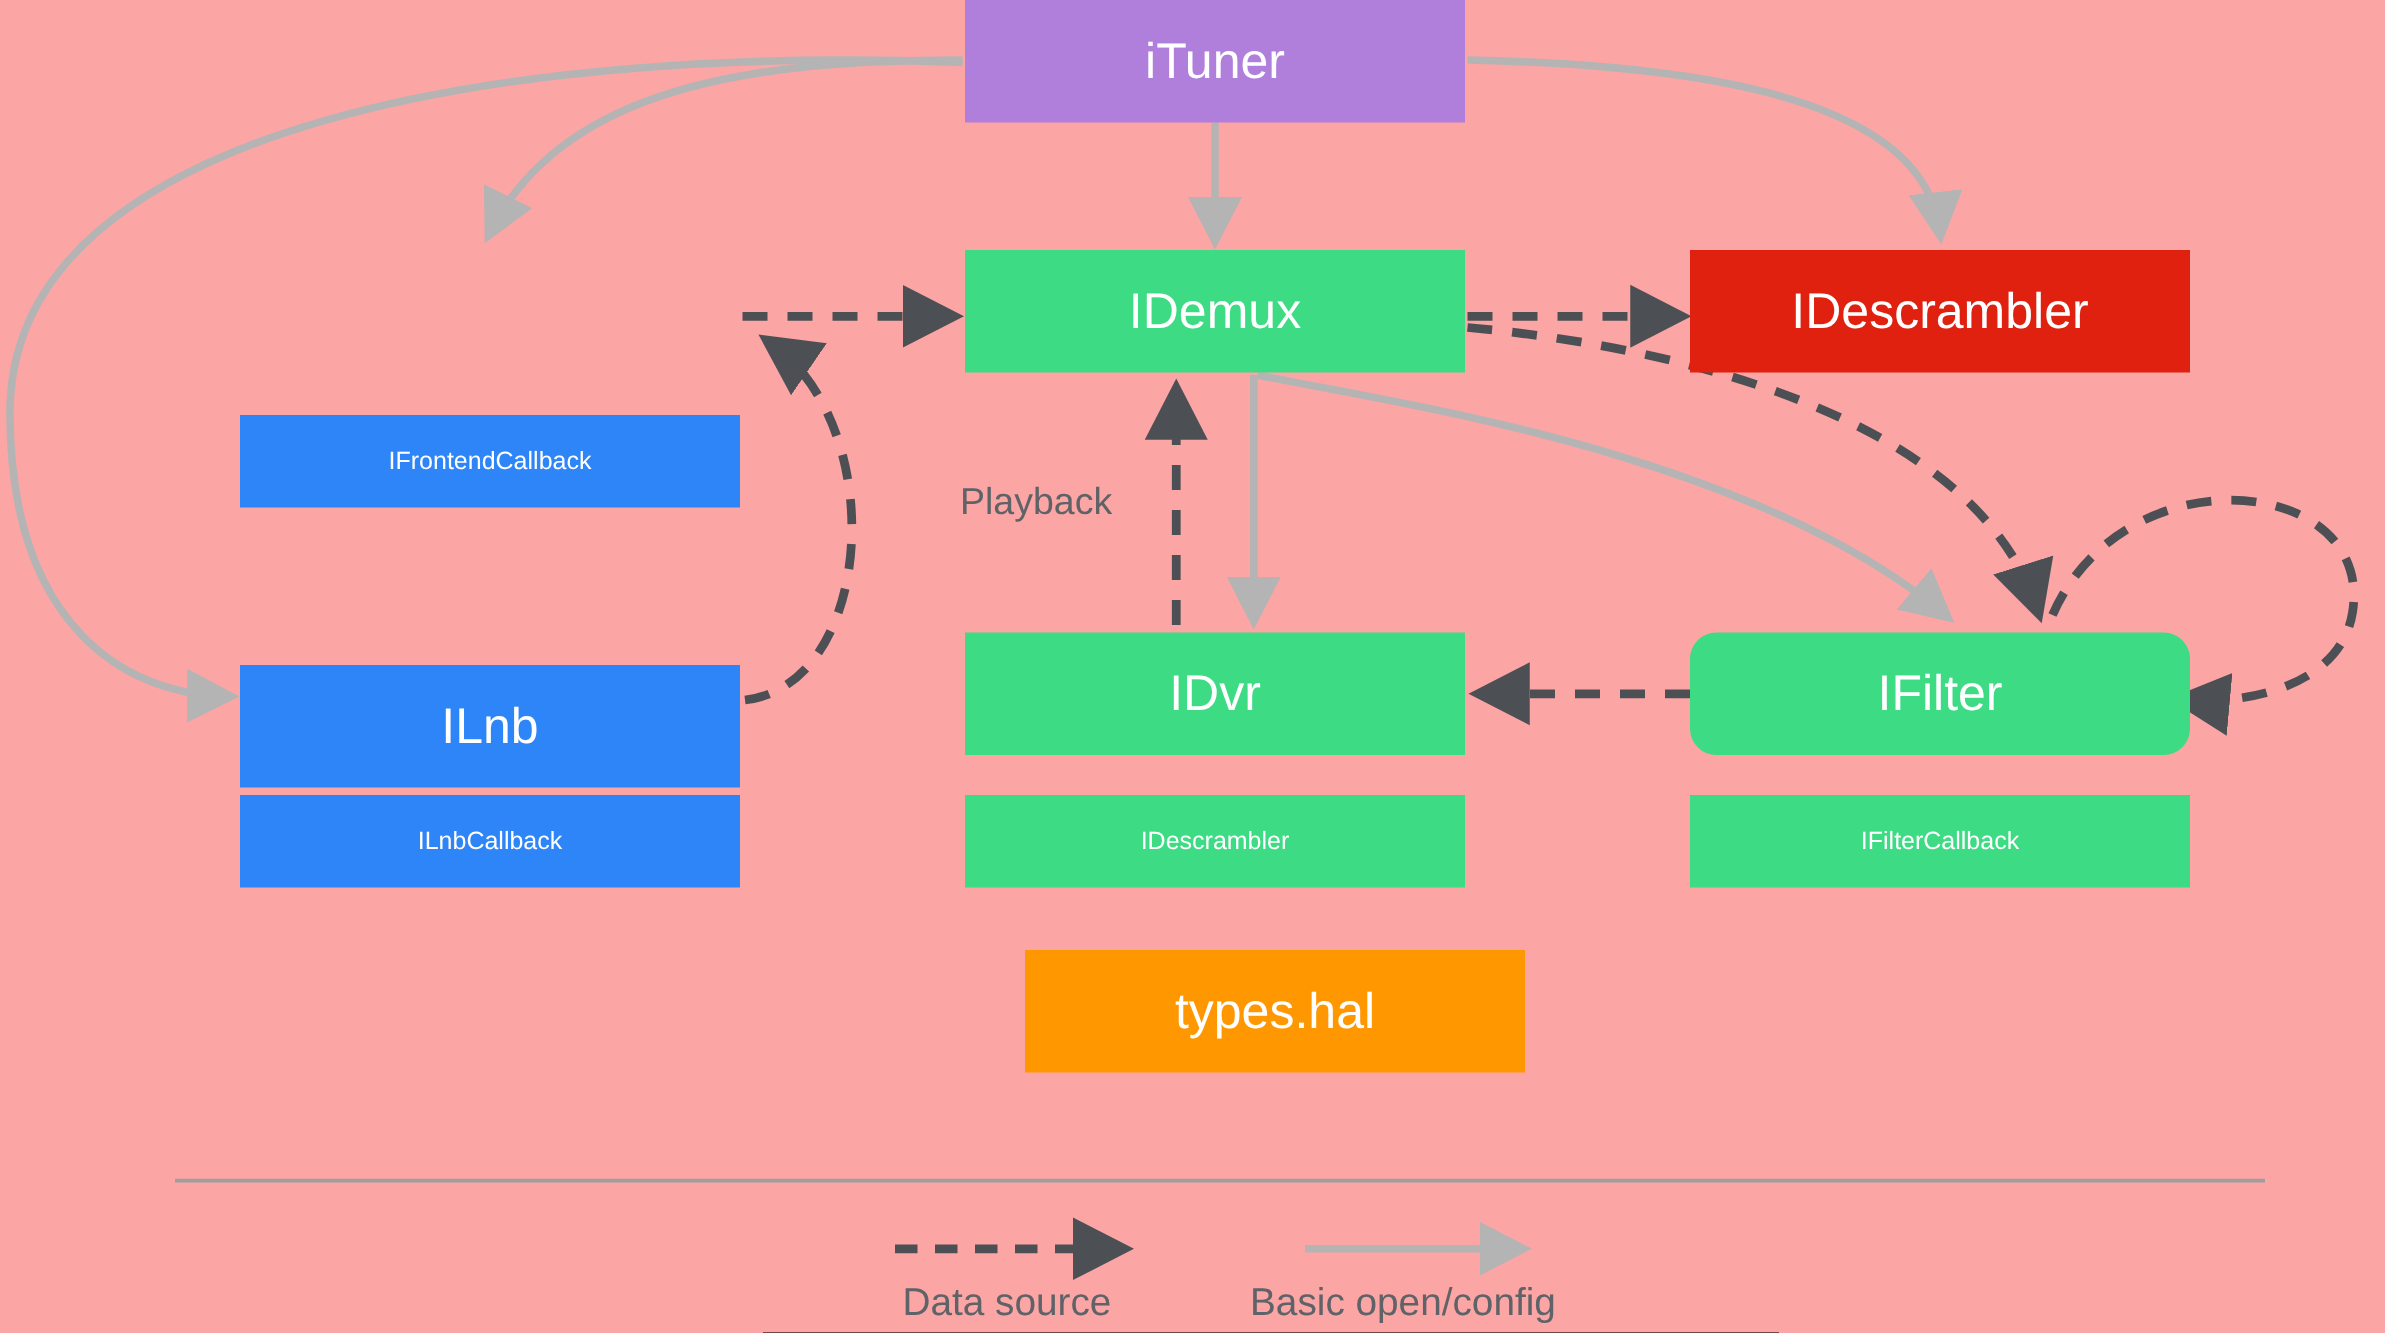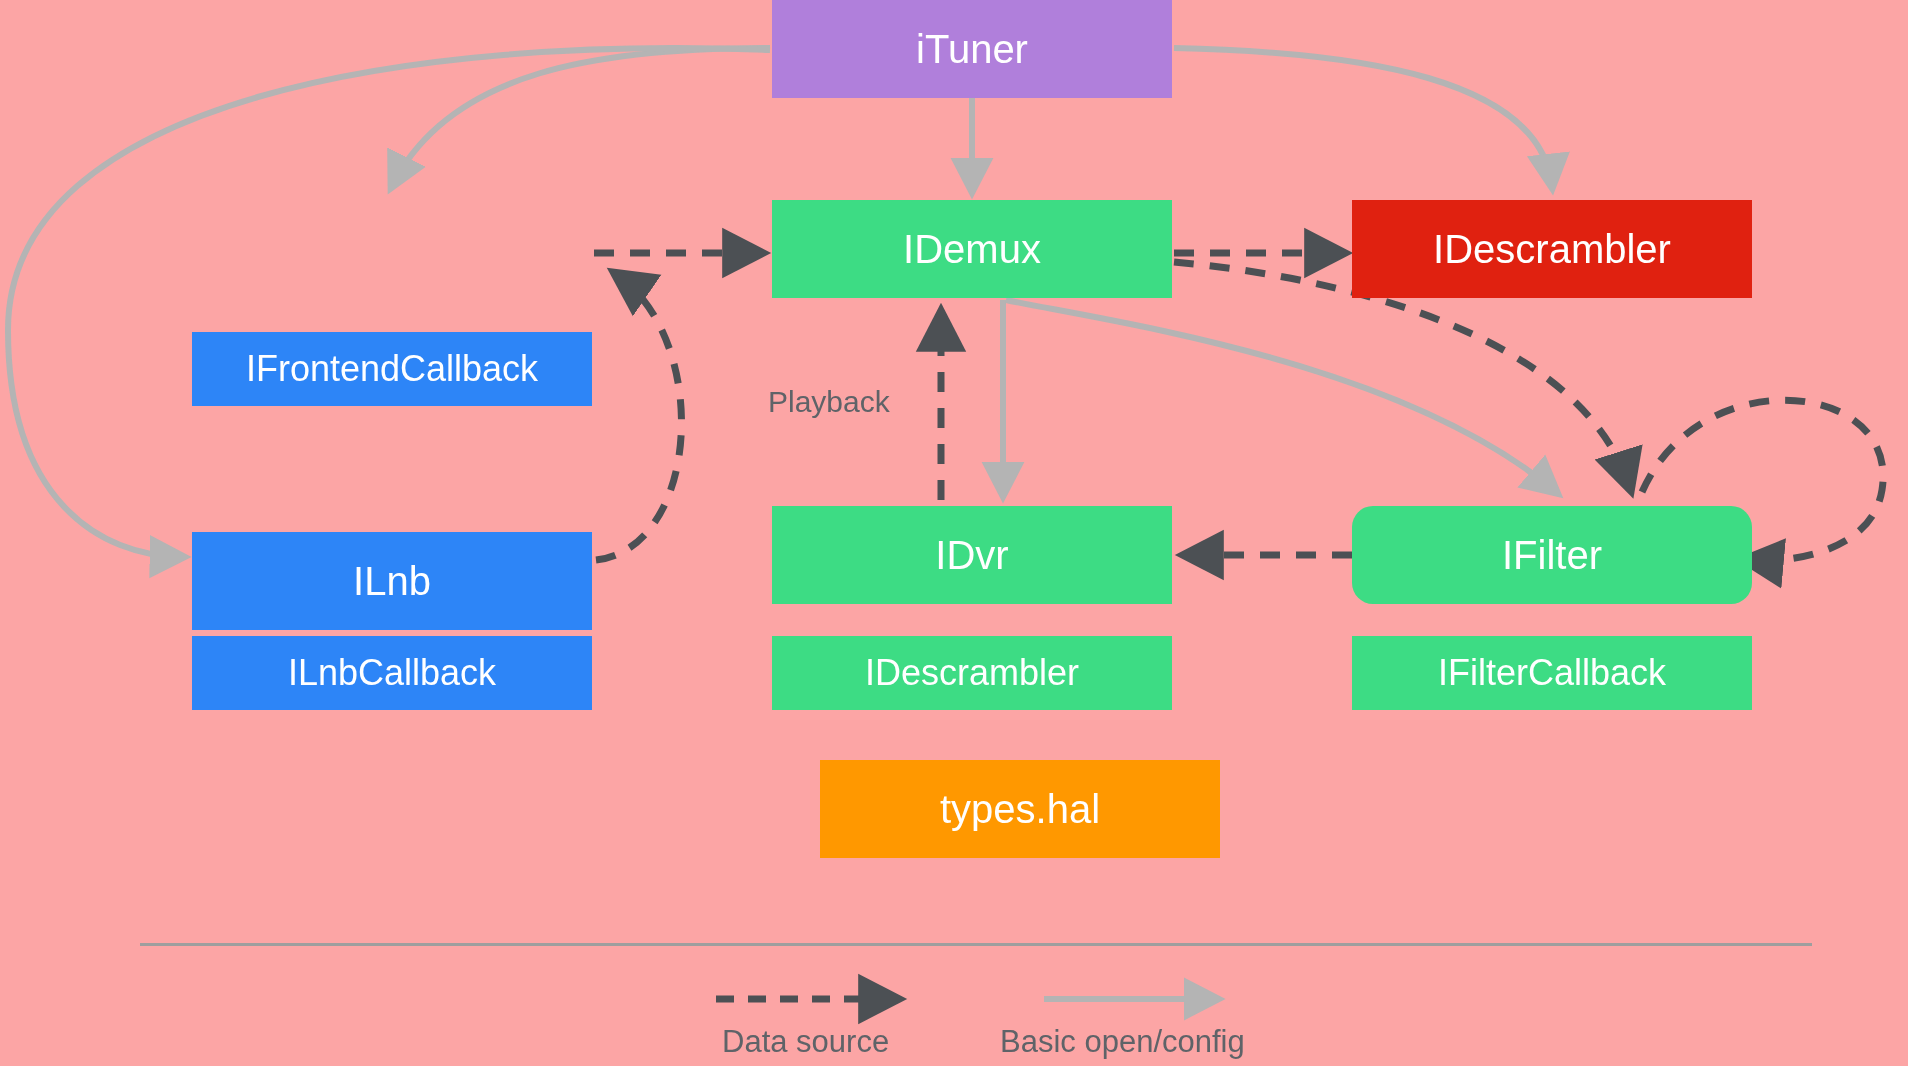--- a/index.html
+++ b/index.html
@@ -33,21 +33,21 @@
     color: #ffffff;
     box-sizing: border-box;
     text-align: center;
     line-height: 1;
     white-space: nowrap;
   }
   .node-main {
     font-size: 40px;
   }
   .node-sub {
-    font-size: 36px;
+    font-size: 20px;
   }
   .edge-label {
     position: absolute;
     color: #5f6368;
     font-size: 30px;
     white-space: nowrap;
   }
   .legend-label {
     position: absolute;
     color: #5f6368;

